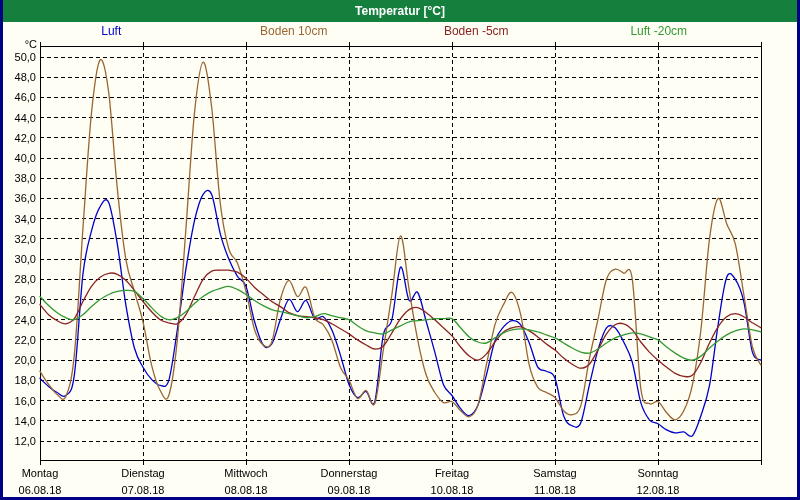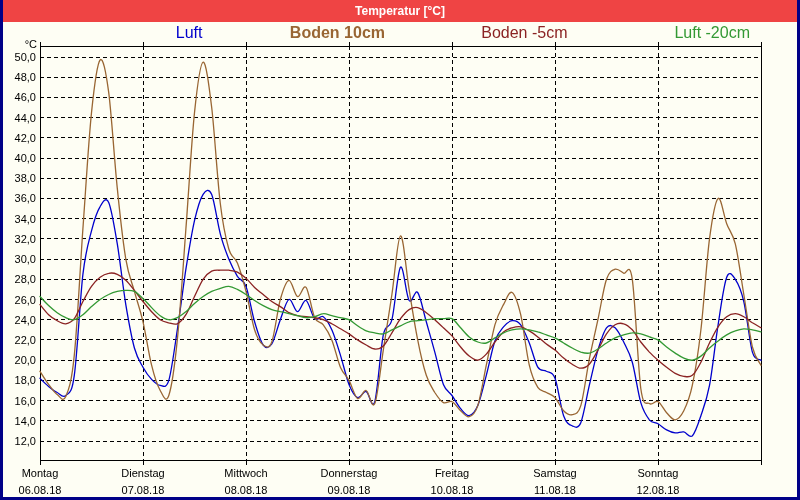--- a/index.html
+++ b/index.html
@@ -2,41 +2,41 @@
 <html><head>
 <meta charset="utf-8">
 <style>
   html,body{margin:0;padding:0;background:#ffffff;}
   .chart{position:relative;width:800px;height:500px;background:#fefef4;overflow:hidden;
          font-family:"Liberation Sans",sans-serif;}
   .b{position:absolute;background:#000087;}
   .b-left{left:0;top:0;bottom:0;width:3px;}
   .b-right{right:0;top:0;bottom:0;width:3px;}
   .b-bottom{left:0;right:0;bottom:0;height:3px;}
-  .titlebar{position:absolute;left:0;top:0;right:0;height:22px;background:#ef4444;color:#ffffff;
+  .titlebar{position:absolute;left:0;top:0;right:0;height:22px;background:#15803d;color:#ffffff;
             display:flex;align-items:center;justify-content:center;
             font-size:12px;font-weight:bold;}
   .legend{position:absolute;left:20px;top:24px;width:730px;display:flex;}
-  .lgi{flex:1;text-align:right;font-size:16px;}
+  .lgi{flex:1;text-align:center;font-size:12px;}
   svg#plot{position:absolute;left:0;top:0;}
   .grid{stroke:#000000;stroke-width:1;stroke-dasharray:4 3;shape-rendering:crispEdges;}
   .axis,.tick{stroke:#000000;stroke-width:1;shape-rendering:crispEdges;}
   .ylab,.xlab,.unit{font-family:"Liberation Sans",sans-serif;font-size:11px;fill:#000000;}
   .series{fill:none;stroke-width:1.3;stroke-linejoin:round;stroke-linecap:round;}
 </style>
 </head>
 <body>
 
 <div class="chart">
   <div class="titlebar">
     <span>Temperatur [°C]</span>
   </div>
   <div class="legend" id="legend">
       <span class="lgi" style="color: rgb(0, 0, 204);">Luft</span>
-      <span class="lgi" style="color: rgb(153, 102, 51); font-weight: bold;">Boden 10cm</span>
+      <span class="lgi" style="color: rgb(153, 102, 51);">Boden 10cm</span>
       <span class="lgi" style="color: rgb(139, 35, 35);">Boden -5cm</span>
       <span class="lgi" style="color: rgb(51, 153, 51);">Luft -20cm</span>
     </div>
   <svg id="plot" width="800" height="500" viewBox="0 0 800 500">
       <line x1="40" x2="761" y1="441" y2="441" class="grid"></line>
       <text x="36" y="445" text-anchor="end" class="ylab">12,0</text>
       <line x1="40" x2="761" y1="420.7894736842105" y2="420.7894736842105" class="grid"></line>
       <text x="36" y="424.7894736842105" text-anchor="end" class="ylab">14,0</text>
       <line x1="40" x2="761" y1="400.57894736842104" y2="400.57894736842104" class="grid"></line>
       <text x="36" y="404.57894736842104" text-anchor="end" class="ylab">16,0</text>

